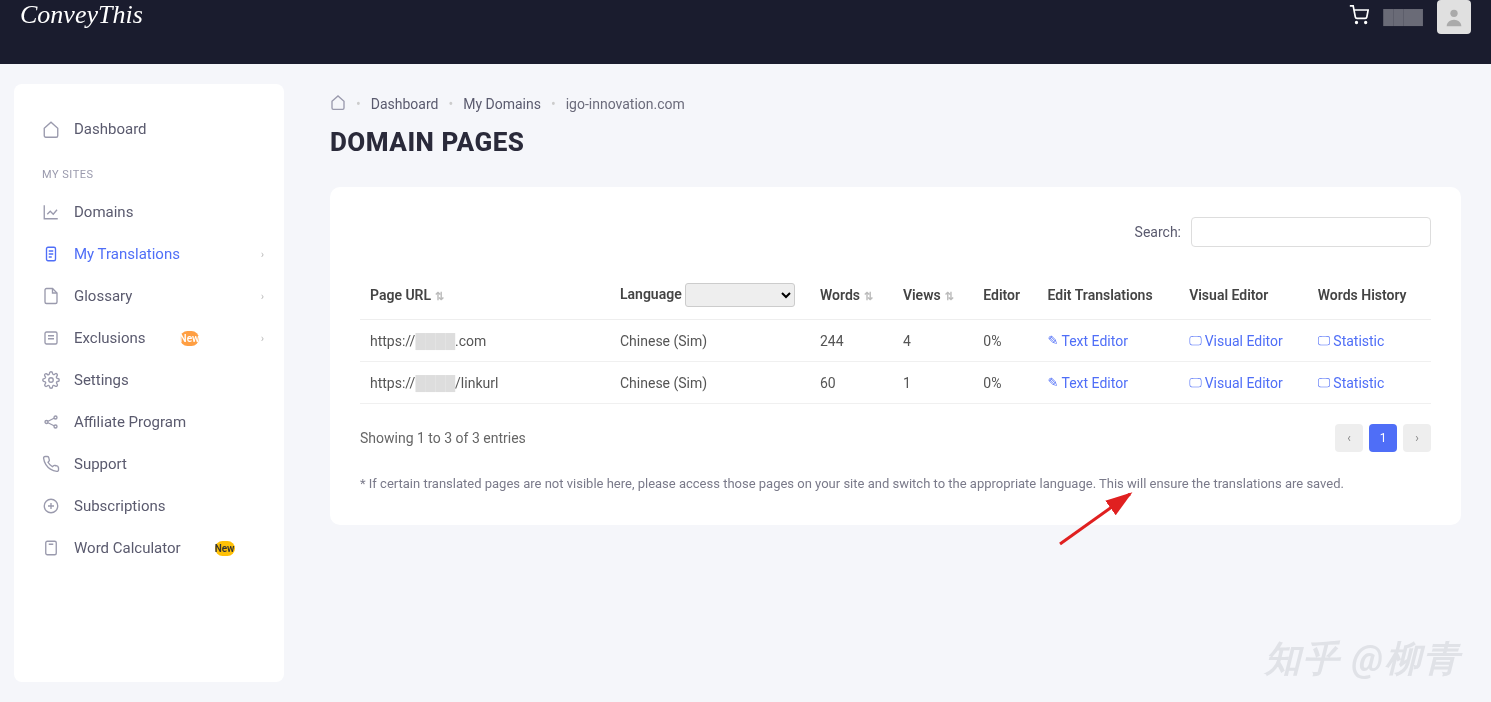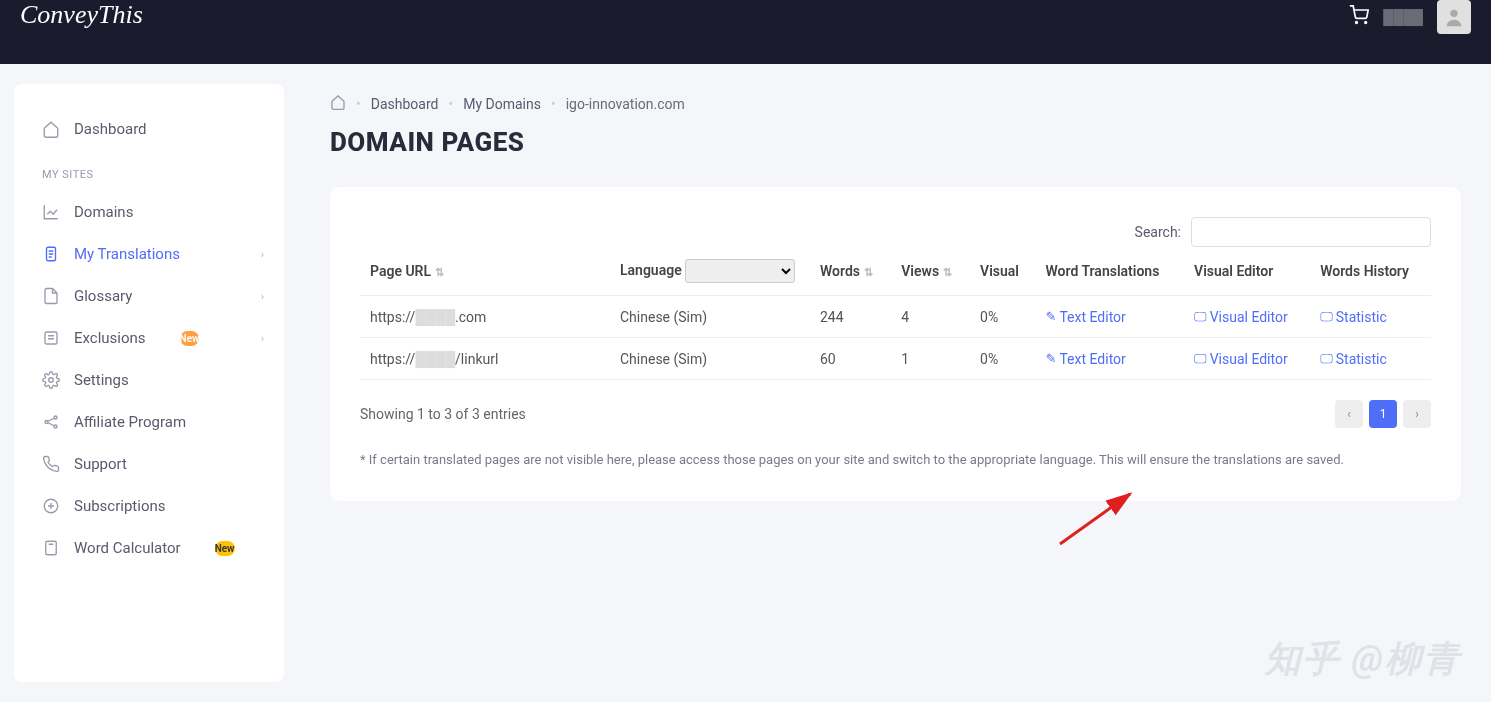--- a/index.html
+++ b/index.html
@@ -22,21 +22,21 @@
 .sb-icon { width: 18px; height: 18px; display: inline-flex; align-items: center; justify-content: center; color: #9a9aad; }
 .sidebar-item.active .sb-icon { color: #4f6ef7; }
 .sb-icon svg { width: 18px; height: 18px; stroke: currentColor; fill: none; stroke-width: 1.8; }
 .main { flex: 1; padding: 30px 30px 30px 46px; overflow-y: auto; }
 .breadcrumb { display: flex; align-items: center; gap: 10px; font-size: 14px; color: #6b6b7b; margin-bottom: 14px; }
 .breadcrumb .home-ic { color: #9a9aad; }
 .breadcrumb .sep { color: #ccc; }
 .breadcrumb a { color: #5a5a6e; text-decoration: none; }
 .page-title { font-size: 26px; font-weight: 800; letter-spacing: 0.5px; color: #2a2a3a; margin-bottom: 30px; }
 .card { background: #fff; border-radius: 10px; padding: 30px; }
-.search-row { display: flex; justify-content: flex-end; align-items: center; gap: 10px; }
+.search-row { display: flex; justify-content: flex-end; align-items: center; gap: 10px; margin-bottom: 24px; }
 .search-row label { font-size: 14px; color: #5a5a6e; }
 .search-row input { width: 240px; height: 30px; border: 1px solid #ddd; border-radius: 4px; padding: 0 8px; font-size: 13px; }
 table { width: 100%; border-collapse: collapse; font-size: 14px; }
 thead th { text-align: left; color: #444; font-weight: 600; padding: 12px 10px; border-bottom: 1px solid #eee; vertical-align: middle; }
 thead th .sort-ic { color: #bbb; font-size: 11px; margin-left: 4px; }
 .lang-select { border: 1px solid #ccc; background: #eee; height: 24px; width: 110px; border-radius: 3px; font-size: 12px; }
 tbody td { padding: 12px 10px; border-bottom: 1px solid #f0f0f0; color: #555; }
 .link-cell { color: #4f6ef7; cursor: pointer; display: inline-flex; align-items: center; gap: 3px; }
 .link-cell .ic { font-size: 13px; }
 .table-footer { display: flex; justify-content: space-between; align-items: center; margin-top: 20px; }
@@ -192,22 +192,22 @@
         <input type="text" style="">
       </div>
 
       <table>
         <thead>
           <tr>
             <th style="width:250px"><span>Page URL</span><span class="sort-ic">⇅</span></th>
             <th style="width:200px"><span>Language</span> <select class="lang-select"><option></option></select></th>
             <th><span>Words</span><span class="sort-ic">⇅</span></th>
             <th><span>Views</span><span class="sort-ic">⇅</span></th>
-            <th><span>Visual</span></th>
-            <th><span>Word Translations</span></th>
+            <th><span>Editor</span></th>
+            <th><span>Edit Translations</span></th>
             <th><span>Visual Editor</span></th>
             <th><span>Words History</span></th>
           </tr>
         </thead>
         <tbody id="tbody">
             <tr>
               <td>https://<span style="color:#ddd">████</span>.com</td>
               <td>Chinese (Sim)</td>
               <td>244</td>
               <td>4</td>

